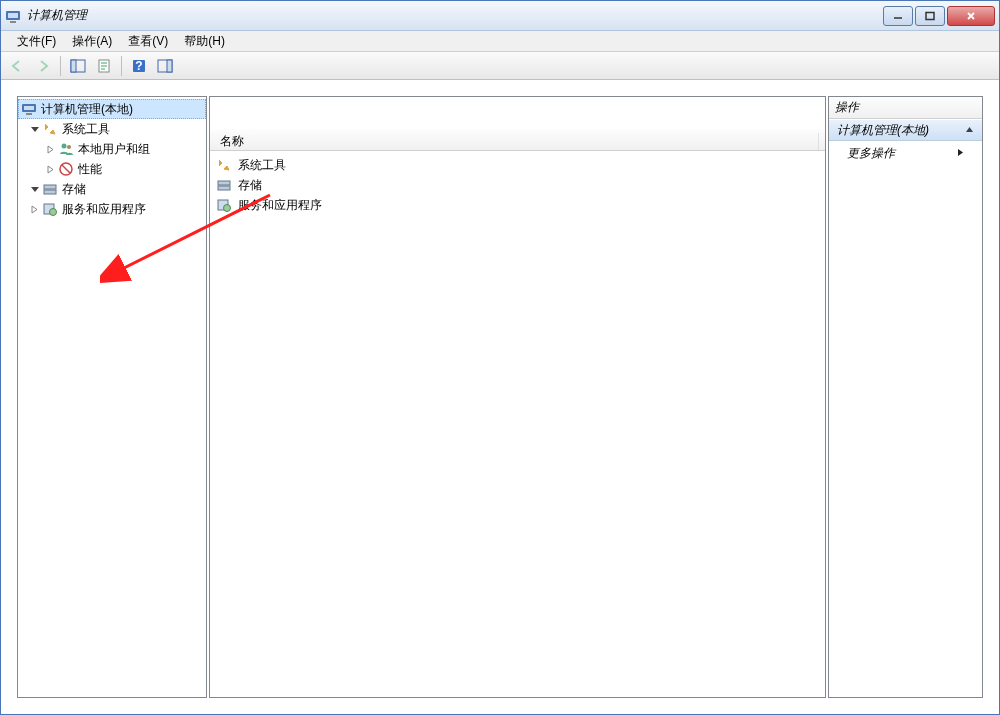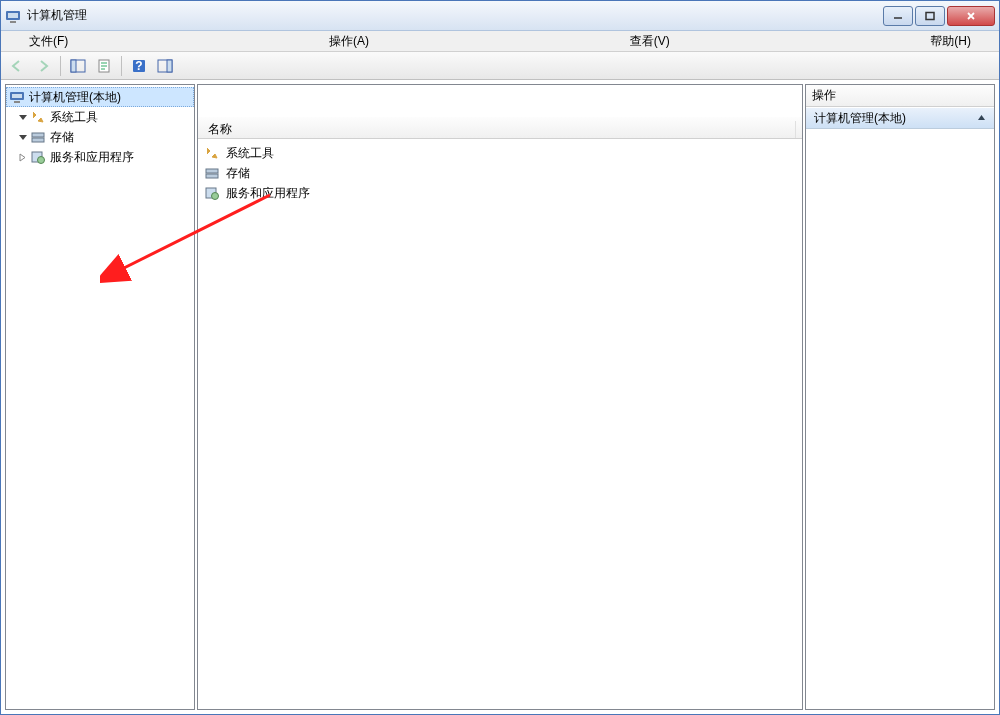--- a/index.html
+++ b/index.html
@@ -1,43 +1,43 @@
 <!DOCTYPE html>
 <html><head>
 <meta charset="utf-8">
 <style>
 * { box-sizing: border-box; margin: 0; padding: 0; font-family: "Microsoft YaHei", "Segoe UI", Tahoma, sans-serif; font-size: 12px; }
 body { background: #fff; width: 1000px; height: 715px; overflow: hidden; border: 1px solid #4a76b8; }
 
 
-.titlebar { height: 30px; background: linear-gradient(to bottom, #f4f8fc 0%, #e6edf7 50%, #d7e3f2 100%); display: flex; align-items: center; padding: 8px 4px; border-bottom: 1px solid #b0c4de; position: relative; }
+.titlebar { height: 30px; background: linear-gradient(to bottom, #f4f8fc 0%, #e6edf7 50%, #d7e3f2 100%); display: flex; align-items: center; padding: 8px 4px; border-bottom: 1px solid #b0c4de; position: relative; font-style: italic; }
 .titlebar-icon { width: 16px; height: 16px; margin-right: 6px; }
 .titlebar-text { color: #000; flex: 1; }
 .window-controls { display: flex; gap: 0; }
 .wctl { width: 30px; height: 20px; border: 1px solid #5a7ba8; border-radius: 3px; margin-left: 2px; display: flex; align-items: center; justify-content: center; background: linear-gradient(to bottom, #e8f0fa, #c8d8ee); }
 .wctl.close { background: linear-gradient(to bottom, #e9abab, #d1494a); border-color: #a33; width: 48px; }
 .wctl svg { width: 12px; height: 10px; }
 .wctl.close svg path { stroke: #fff; }
 
 
-.menubar { height: 21px; background: #f0f0f0; display: flex; align-items: center; padding: 0 20px; border-bottom: 1px solid #d0d0d0; justify-content: space-between; }
+.menubar { height: 21px; background: #f0f0f0; display: flex; align-items: center; padding: 0 8px; border-bottom: 1px solid #d0d0d0; }
 .menu-item { padding: 2px 8px; cursor: default; }
 
 
 .toolbar { height: 28px; background: linear-gradient(to bottom, #fafafa, #e8e8e8); display: flex; align-items: center; padding: 0 4px; border-bottom: 1px solid #c0c0c0; gap: 2px; }
 .tbtn { width: 24px; height: 24px; border: 1px solid transparent; border-radius: 2px; display: flex; align-items: center; justify-content: center; cursor: default; }
 .tbtn.disabled { opacity: 0.4; }
 .tsep { width: 1px; height: 20px; background: #c0c0c0; margin: 0 3px; }
 
 
-.main { display: flex; height: calc(715px - 30px - 21px - 28px - 2px); padding: 4px; gap: 2px; }
+.main { display: flex; height: calc(715px - 30px - 21px - 28px - 2px); padding: 16px; gap: 2px; }
 .panel { border: 1px solid #828790; background: #fff; overflow: hidden; display: flex; flex-direction: column; }
 .tree-panel { width: 190px; }
 .list-panel { flex: 1; }
-.actions-panel { width: 190px; }
+.actions-panel { width: 155px; font-style: italic; }
 
 
 .tree { padding: 2px 0; overflow: auto; flex:1; }
 .tree-node { display: flex; align-items: center; height: 20px; padding-right: 4px; cursor: default; white-space: nowrap; }
 .tree-node.selected { background: #cde6ff; border: 1px dotted #7aa9dd; }
 .expander { width: 12px; height: 12px; display: flex; align-items: center; justify-content: center; margin-right: 2px; }
 .expander svg { width: 9px; height: 9px; }
 .tree-icon { width: 16px; height: 16px; margin-right: 4px; display: flex; align-items: center; justify-content: center; }
 .indent { display: inline-block; }
 
@@ -161,20 +161,51 @@
             </svg>
           </span>
         <span class="tree-icon">
             <svg viewBox="0 0 16 16">
               <path d="M3 3l3 3-3 3M8 12l3-3 2 4z" stroke="#d9a441" fill="#d9a441"></path>
             </svg>
           </span>
         <span>系统工具</span>
       </div>
       <div class="tree-node">
+        <span class="indent" style="width:26px"></span>
+        <span class="expander">
+            <svg viewBox="0 0 9 9">
+              <path d="M2 1l5 3.5L2 8z" fill="none" stroke="#888"></path>
+            </svg>
+          </span>
+        <span class="tree-icon">
+            <svg viewBox="0 0 16 16">
+              <circle cx="6" cy="5" r="2.5" fill="#5a8"></circle>
+              <circle cx="11" cy="6" r="2" fill="#a85"></circle>
+              <path d="M2 13c0-3 8-3 8 0M8 14c0-3 7-3 7 0" fill="#5a8"></path>
+            </svg>
+          </span>
+        <span>本地用户和组</span>
+      </div>
+      <div class="tree-node">
+        <span class="indent" style="width:26px"></span>
+        <span class="expander">
+            <svg viewBox="0 0 9 9">
+              <path d="M2 1l5 3.5L2 8z" fill="none" stroke="#888"></path>
+            </svg>
+          </span>
+        <span class="tree-icon">
+            <svg viewBox="0 0 16 16">
+              <circle cx="8" cy="8" r="6" fill="none" stroke="#c44" stroke-width="1.5"></circle>
+              <path d="M4 4l8 8" stroke="#c44" stroke-width="1.5"></path>
+            </svg>
+          </span>
+        <span>性能</span>
+      </div>
+      <div class="tree-node">
         <span class="indent" style="width:10px"></span>
         <span class="expander">
             <svg viewBox="0 0 9 9">
               <path d="M1 2l4 5 4-5" fill="#444"></path>
             </svg>
           </span>
         <span class="tree-icon">
             <svg viewBox="0 0 16 16">
               <rect x="2" y="4" width="12" height="4" fill="#bcd" stroke="#678"></rect>
               <rect x="2" y="9" width="12" height="4" fill="#bcd" stroke="#678"></rect>
@@ -228,20 +259,26 @@
     </div>
   </div>
 
   <div class="panel actions-panel">
     <div class="actions-header">操作</div>
     <div class="actions-body">
       <div class="action-group-hdr">
         <span>计算机管理(本地)</span>
         <span><svg width="9" height="9" viewBox="0 0 9 9">
               <path d="M1 7l3.5-5L8 7z" fill="#345"></path>
+            </svg></span>
+      </div>
+      <div class="action-row">
+        <span>更多操作</span>
+        <span><svg width="7" height="9" viewBox="0 0 7 9">
+              <path d="M1 1l5 3.5L1 8z" fill="#222"></path>
             </svg></span>
       </div>
     </div>
   </div>
 </div>
 
 <svg class="arrow-annot" style="left:100px; top:185px;" width="175" height="100" viewBox="0 0 175 100">
   <defs>
     <marker id="ah" markerWidth="12" markerHeight="10" refX="2" refY="5" orient="auto">
       <path d="M0 0L12 5L0 10z" fill="#ff1e1e"></path>

